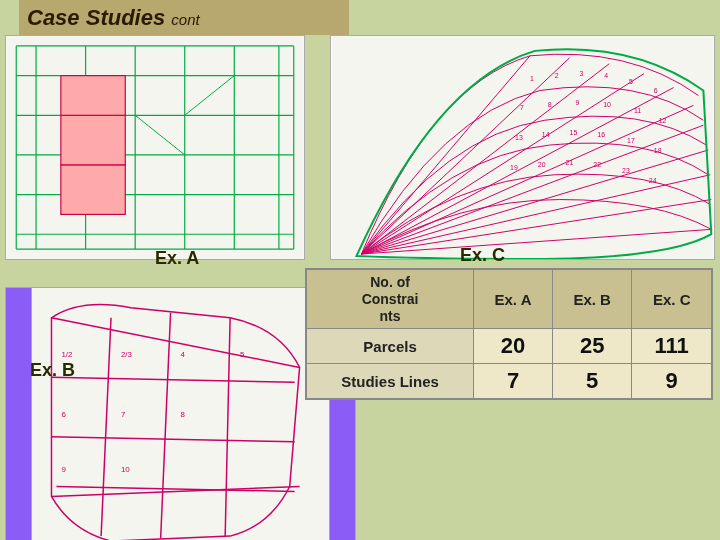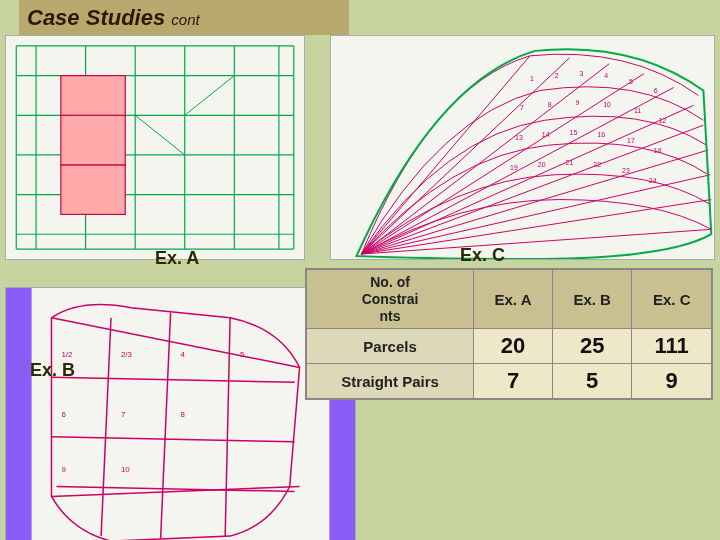--- a/index.html
+++ b/index.html
@@ -329,20 +329,20 @@
       </tr>
     </thead>
     <tbody id="table-body">
     <tr>
           <td class="row-label">Parcels</td>
           <td class="data-cell">20</td>
           <td class="data-cell">25</td>
           <td class="data-cell">111</td>
         </tr>
         <tr>
-          <td class="row-label">Straight Pairs</td>
+          <td class="row-label">Studies Lines</td>
           <td class="data-cell">7</td>
           <td class="data-cell">5</td>
           <td class="data-cell">9</td>
         </tr>
       </tbody>
   </table>
 </div>
 
 </body></html>

